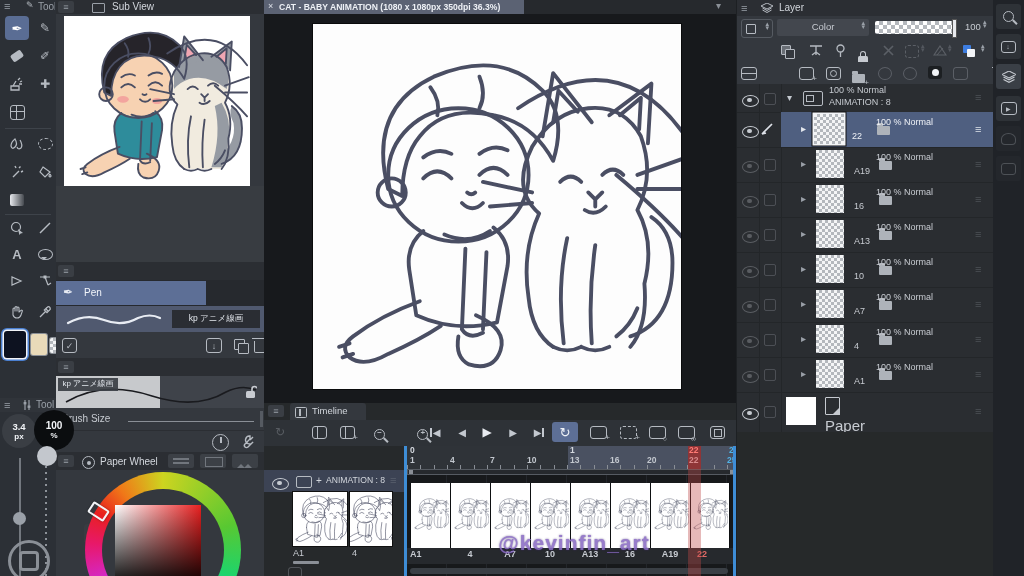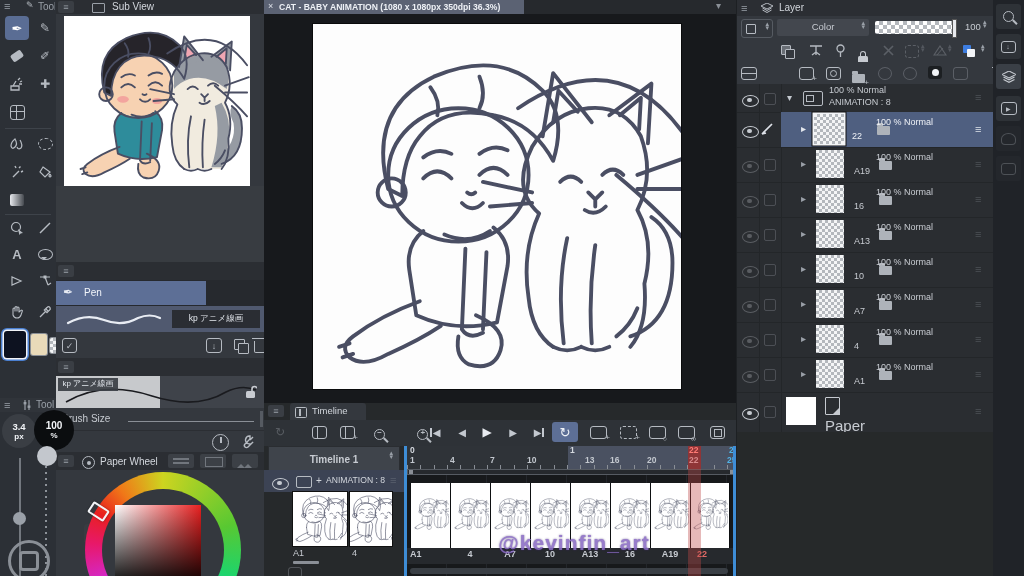--- a/index.html
+++ b/index.html
@@ -444,27 +444,20 @@
           <span style="position:absolute;right:-2px;bottom:-4px;font-size:7px;color:#b6bbc2;">○</span>
         </span>
       <span class="p obox" style="left:414px;top:6px;width:15px;height:11px;border-radius:3px;">
           <span style="position:absolute;right:-2px;bottom:-4px;font-size:7px;color:#b6bbc2;">∞</span>
         </span>
       <span class="p obox" style="left:446px;top:6px;width:13px;height:11px;">
           <span style="position:absolute;left:2.5px;top:1.5px;width:6px;height:6px;border:1.2px solid #b6bbc2;"></span>
         </span>
     </div>
 
-    <div class="p ic" style="left:4px;top:43px;width:130px;height:24px;background:#3f444b;border:1px solid #2a2d31;">
-      <span class="tx" style="font-weight:bold;">Timeline 1</span>
-      <span class="spin" style="position:absolute;right:6px;top:4px;">
-          <span>▴</span>
-          <span>▾</span>
-        </span>
-    </div>
     <div class="p" style="left:0;top:67px;width:140px;height:22px;background:#3c4354;">
       <span class="eye p" style="left:8px;top:6px;"></span>
       <span class="p obox" style="left:32px;top:6px;width:14px;height:10px;border-radius:2px;"></span>
       <span class="p tx" style="left:52px;top:5px;font-size:10px;color:#d3d7dd;">+</span>
       <span class="p tx" style="left:62px;top:6px;font-size:8.6px;color:#d3d7dd;">ANIMATION : 8</span>
       <span class="p menu-glyph dim" style="left:126px;top:4px;">≡</span>
     </div>
     <div class="p" style="left:29px;top:89px;width:54px;height:54px;background:#fff;box-shadow:0 0 0 1px #111;">
       <svg width="54" height="54" viewBox="0 5 100 95">
           <use href="#art-lines"></use>
@@ -486,21 +479,21 @@
       <div class="p" style="left:161px;top:0;width:168px;height:23px;background:#4a5161;"></div>
       <div class="p" style="left:0;top:19px;width:329px;height:4px;background-image:repeating-linear-gradient(90deg,#8a8f96 0 1px,transparent 1px 13.33px);"></div>
       <div class="p" style="left:281px;top:0;width:13px;height:23px;background:#8f3537;"></div>
       <span class="p tx" style="left:3px;top:0;font-size:8.5px;font-weight:bold;color:#d5d9df;">0</span>
       <span class="p tx" style="left:163px;top:0;font-size:8.5px;font-weight:bold;color:#d5d9df;">1</span>
       <span class="p tx" style="left:322px;top:0;font-size:8.5px;font-weight:bold;color:#4fb3e8;">2</span>
       <span class="p tx" style="left:3px;top:10px;font-size:8.5px;font-weight:bold;color:#c3c8cf;">1</span>
       <span class="p tx" style="left:43px;top:10px;font-size:8.5px;font-weight:bold;color:#c3c8cf;">4</span>
       <span class="p tx" style="left:83px;top:10px;font-size:8.5px;font-weight:bold;color:#c3c8cf;">7</span>
       <span class="p tx" style="left:120px;top:10px;font-size:8.5px;font-weight:bold;color:#c3c8cf;">10</span>
-      <span class="p tx" style="left:178px;top:10px;font-size:8.5px;font-weight:bold;color:#c3c8cf;">13</span>
+      <span class="p tx" style="left:163px;top:10px;font-size:8.5px;font-weight:bold;color:#c3c8cf;">13</span>
       <span class="p tx" style="left:203px;top:10px;font-size:8.5px;font-weight:bold;color:#c3c8cf;">16</span>
       <span class="p tx" style="left:240px;top:10px;font-size:8.5px;font-weight:bold;color:#c3c8cf;">20</span>
       <span class="p tx" style="left:282px;top:0;font-size:8.5px;font-weight:bold;color:#ff7a74;">22</span>
       <span class="p tx" style="left:282px;top:10px;font-size:8.5px;font-weight:bold;color:#d98a8c;">22</span>
       <span class="p tx" style="left:320px;top:10px;font-size:8.5px;font-weight:bold;color:#4fb3e8;">25</span>
     </div>
 
     <div class="p" style="left:143px;top:66px;width:329px;height:6px;border:1px solid #565b62;box-sizing:border-box;background:#26292d;">
       <span style="position:absolute;left:1px;top:0;width:4px;height:4px;background:#8a8f96;"></span>
       <span style="position:absolute;right:1px;top:0;width:4px;height:4px;background:#8a8f96;"></span>

